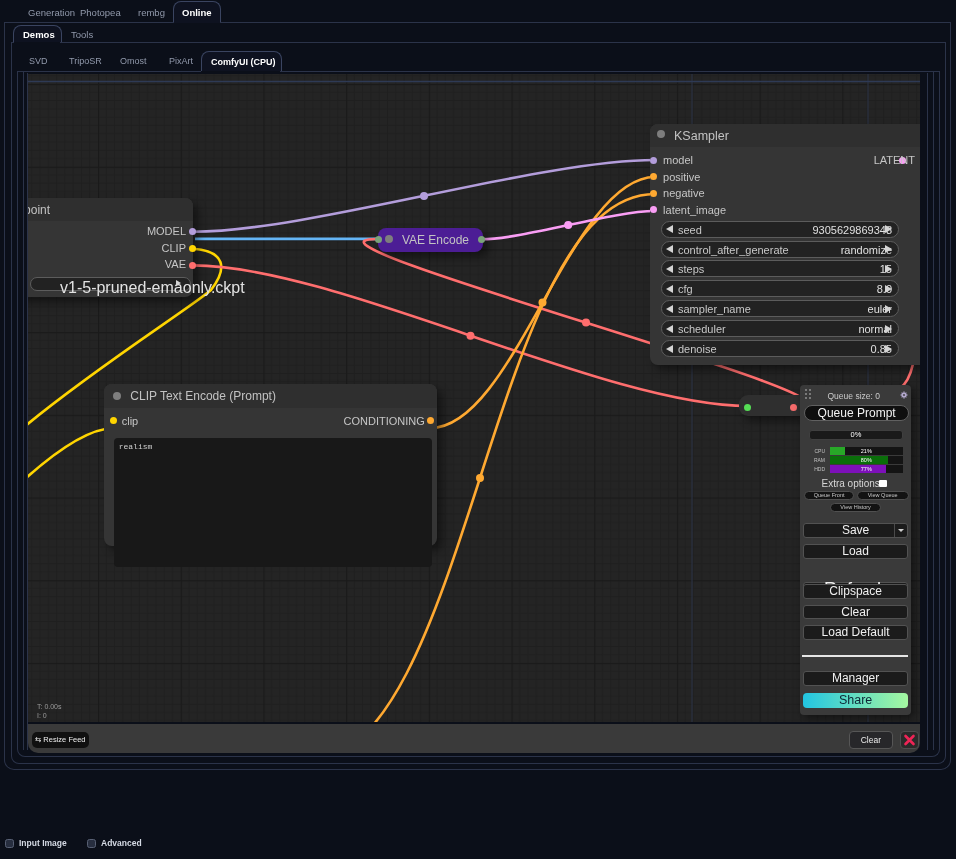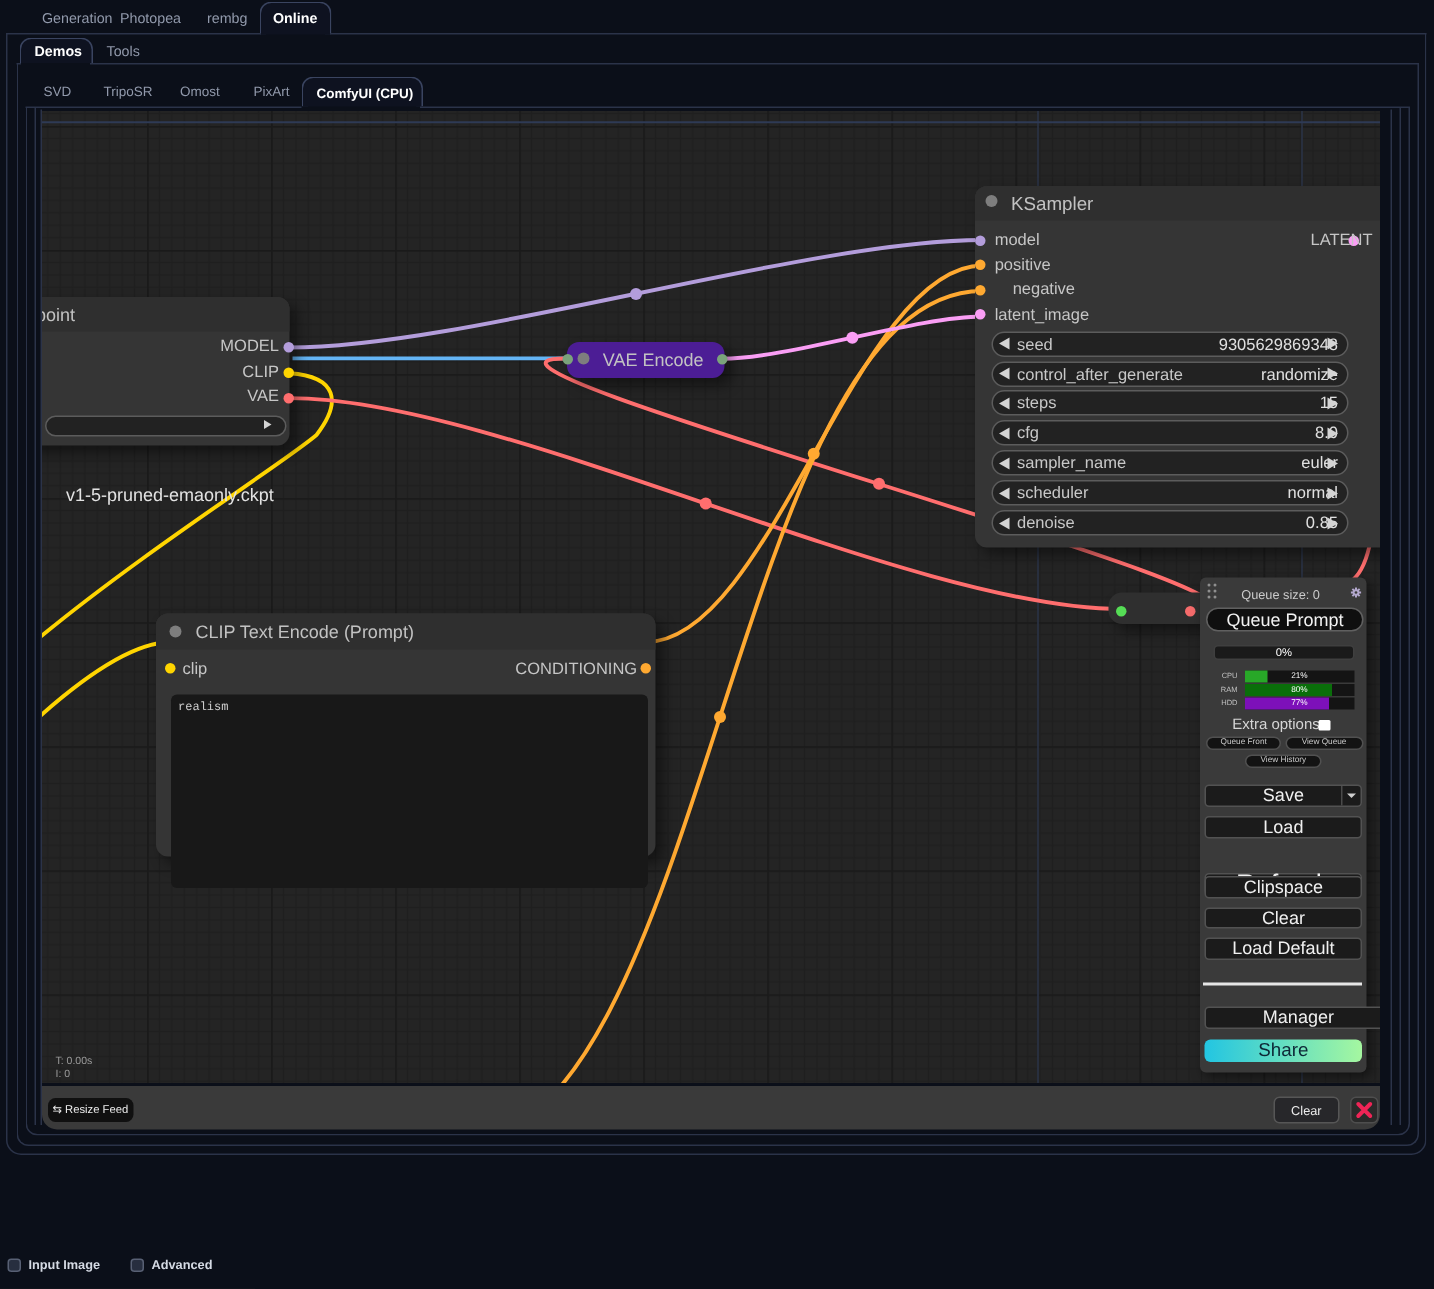--- a/index.html
+++ b/index.html
@@ -102,32 +102,32 @@
 <div class="node" style="left:-84px;top:123.5px;width:249px;height:99px;">
   <div class="ntitle"></div>
   <div class="ntext" style="left:16px;top:5px;">Load Checkpoint</div>
   <div class="port" style="left:244px;top:30.2px;background:#B39DDB;"></div>
   <div class="plabel" style="right:7px;top:27.2px;">MODEL</div>
   <div class="port" style="left:244px;top:47.3px;background:#FFD500;"></div>
   <div class="plabel" style="right:7px;top:44.3px;">CLIP</div>
   <div class="port" style="left:244px;top:63.9px;background:#FF6E6E;"></div>
   <div class="plabel" style="right:7px;top:60.9px;">VAE</div>
   <div class="pill" style="left:86px;top:79.5px;width:161px;height:14px;"></div>
-  <div class="ptxt" style="left:100px;top:81px;font-size:12px;color:#e2e2e2;margin-top:44px;">v1-5-pruned-emaonly.ckpt</div>
+  <div class="ptxt" style="left:116px;top:81px;font-size:16px;color:#e2e2e2;">v1-5-pruned-emaonly.ckpt</div>
   <div class="arrR" style="left:232px;top:82.5px;border-width:3.5px 0 3.5px 5.5px;"></div>
 </div>
 
 <div class="node" style="left:350px;top:153.7px;width:104.6px;height:24px;background:#4c1d95;">
   <div class="ncirc" style="left:6.9px;top:7px;"></div>
   <div class="ntext" style="left:23.9px;top:5.5px;font-size:12px;">VAE Encode</div>
   <div class="port" style="left:-4px;top:7.5px;background:#7ba37b;"></div>
   <div class="port" style="left:99.4px;top:7.5px;background:#7ba37b;"></div>
 </div>
 
-<div class="node" style="left:76.3px;top:335px;width:333px;height:162px;">
+<div class="node" style="left:76.3px;top:310px;width:333px;height:162px;">
   <div class="ntitle" style="height:24px;"></div>
   <div class="ncirc" style="left:8.5px;top:7.5px;"></div>
   <div class="ntext" style="left:26px;top:5px;">CLIP Text Encode (Prompt)</div>
   <div class="port" style="left:5.1px;top:32.7px;background:#FFD500;"></div>
   <div class="plabel" style="left:17.4px;top:30.7px;">clip</div>
   <div class="port" style="left:322.7px;top:32.7px;background:#FFA931;"></div>
   <div class="plabel" style="right:12.5px;top:30.7px;">CONDITIONING</div>
   <div class="abs" style="left:9.4px;top:54.1px;width:318.4px;height:128.9px;background:#181818;border-radius:4px;">
     <div class="abs" style="left:5px;top:4px;color:#cfcfcf;font-size:8px;font-family:'Liberation Mono',monospace;">realism</div>
   </div>
@@ -135,21 +135,21 @@
 
 <div class="node" style="left:622px;top:49.7px;width:284px;height:241px;">
   <div class="ntitle"></div>
   <div class="ncirc" style="left:6.5px;top:6.3px;"></div>
   <div class="ntext" style="left:24px;top:5px;font-size:12.5px;">KSampler</div>
   <div class="port" style="left:-0.1px;top:32.5px;background:#B39DDB;"></div>
   <div class="plabel" style="left:13.1px;top:30.5px;">model</div>
   <div class="port" style="left:-0.1px;top:49.1px;background:#FFA931;"></div>
   <div class="plabel" style="left:13.1px;top:47.1px;">positive</div>
   <div class="port" style="left:-0.1px;top:65.6px;background:#FFA931;"></div>
-  <div class="plabel" style="left:13.1px;top:63.6px;margin-left:12px;">negative</div>
+  <div class="plabel" style="left:13.1px;top:63.6px;">negative</div>
   <div class="port" style="left:-0.1px;top:82.1px;background:#FA9EF5;"></div>
   <div class="plabel" style="left:13.1px;top:80.1px;">latent_image</div>
   <div class="port" style="left:248.8px;top:32.5px;background:#FA9EF5;"></div>
   <div class="plabel" style="right:19px;top:30.5px;">LATENT</div>
 
   <div class="pill" style="left:11.3px;top:97px;width:237.3px;height:17px;"></div>
   <div class="arrL" style="left:16.4px;top:101.5px;"></div>
   <div class="ptxt" style="left:28px;top:100px;">seed</div>
   <div class="ptxt" style="right:42px;top:100px;color:#e0e0e0;">9305629869348</div>
   <div class="arrR" style="left:234.5px;top:101.5px;"></div>
@@ -242,21 +242,21 @@
 
   <div class="mbtn" style="left:3.6px;top:138.4px;width:105px;height:15px;font-size:12px;line-height:13.5px;">Save<div class="abs" style="left:89.5px;top:0;width:1px;height:13px;background:#4a4a4a;"></div><div class="abs" style="left:94px;top:5px;width:0;height:0;border-style:solid;border-width:3.5px 3px 0 3px;border-color:#cfcfcf transparent transparent transparent;"></div></div>
   <div class="mbtn" style="left:3.6px;top:158.6px;width:105px;height:15.1px;font-size:12px;line-height:13.5px;">Load</div>
   <div class="mbtn" style="left:3.6px;top:197px;width:105px;height:15.1px;font-size:18px;line-height:13.5px;">Refresh</div>
   <div class="mbtn" style="left:3.6px;top:199.2px;width:105px;height:15px;font-size:12px;line-height:13.5px;">Clipspace</div>
   <div class="mbtn" style="left:3.6px;top:219.5px;width:105px;height:14.8px;font-size:12px;line-height:13.5px;">Clear</div>
   <div class="mbtn" style="left:3.6px;top:239.8px;width:105px;height:14.8px;font-size:12px;line-height:13.5px;">Load Default</div>
 
   <div class="abs" style="left:2.9px;top:269.6px;width:106.1px;height:2px;background:#e6e6e6;"></div>
 
-  <div class="mbtn" style="left:3.6px;top:286.3px;width:125px;height:14.8px;font-size:12px;line-height:13.5px;">Manager</div>
+  <div class="mbtn" style="left:3.6px;top:286.3px;width:105px;height:14.8px;font-size:12px;line-height:13.5px;">Manager</div>
   <div class="abs" style="left:3.6px;top:307.8px;width:105px;height:15px;background:linear-gradient(90deg,#22c5e2,#a5f7a0);border-radius:4px;color:#0d2736;font-size:12.5px;text-align:center;line-height:15px;">Share</div>
 </div>
 </div>
 
 <div class="abs" style="left:28px;top:724px;width:892px;height:28.5px;background:#3a3a3a;border-radius:0 0 10px 10px;">
   <div class="abs" style="left:4px;top:7.5px;width:56.5px;height:16.5px;background:#101010;border-radius:5px;color:#ededed;font-size:7.5px;text-align:center;line-height:16.5px;">⇆ Resize Feed</div>
   <div class="abs" style="left:820.5px;top:7.1px;width:44.8px;height:17.8px;background:#27272a;border:1px solid #565656;border-radius:4px;box-sizing:border-box;color:#ececec;font-size:8.5px;text-align:center;line-height:16px;">Clear</div>
   <div class="abs" style="left:871.9px;top:7.1px;width:19.1px;height:17.8px;background:#2a2a2a;border:1px solid #4e4e4e;border-radius:4px;box-sizing:border-box;">
     <svg width="17" height="16" viewBox="0 0 17 16">
           <path d="M4.5 4 L12.5 12 M12.5 4 L4.5 12" stroke="#ef2456" stroke-width="2.6" stroke-linecap="round"></path>

